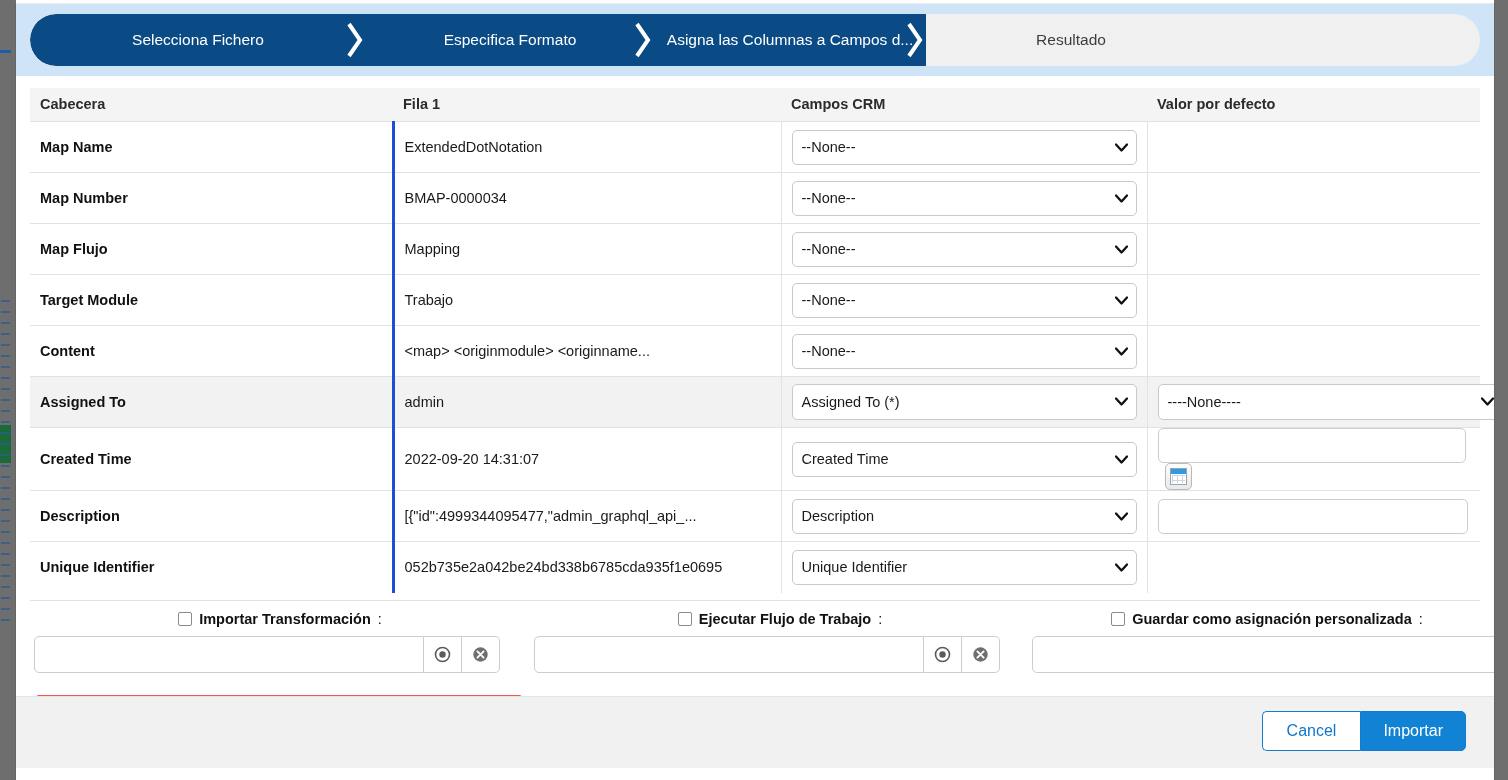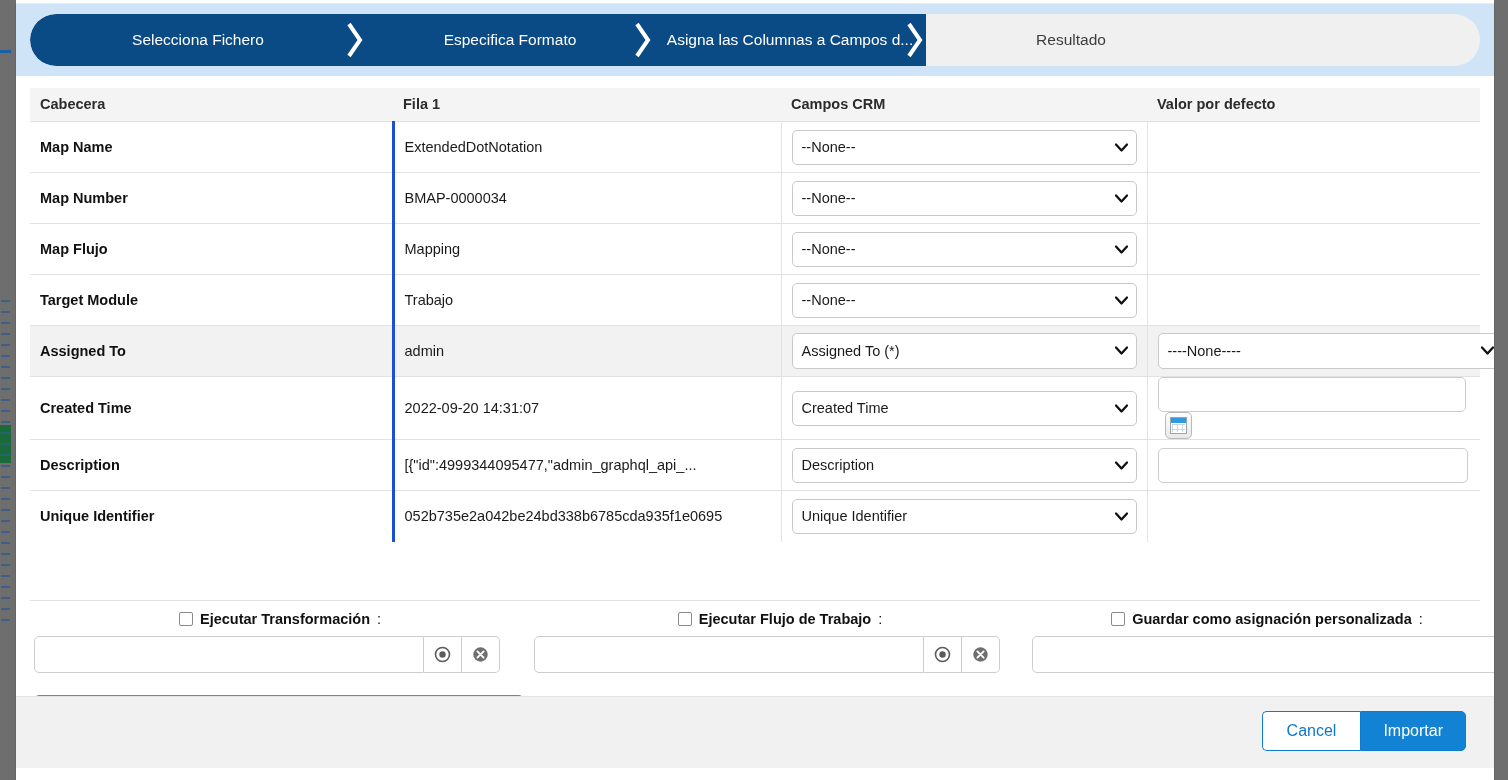--- a/index.html
+++ b/index.html
@@ -512,20 +512,35 @@
               <span class="caret">
                   <svg width="13" height="9" viewBox="0 0 13 9">
                     <polyline points="1,1.5 6.5,7.5 12,1.5" fill="none" stroke="#111" stroke-width="2.3" stroke-linecap="round" stroke-linejoin="round"></polyline>
                   </svg>
                 </span>
             </div>
           </td>
           <td class="cell-def"></td>
         </tr>
 
+        <tr>
+          <td class="cell-head">Content</td>
+          <td class="cell-row1">&lt;map&gt; &lt;originmodule&gt; &lt;originname...</td>
+          <td class="cell-crm">
+            <div class="sel sel-crm">
+              <span>--None--</span>
+              <span class="caret">
+                  <svg width="13" height="9" viewBox="0 0 13 9">
+                    <polyline points="1,1.5 6.5,7.5 12,1.5" fill="none" stroke="#111" stroke-width="2.3" stroke-linecap="round" stroke-linejoin="round"></polyline>
+                  </svg>
+                </span>
+            </div>
+          </td>
+          <td class="cell-def"></td>
+        </tr>
 
         <tr class="row-hl">
           <td class="cell-head">Assigned To</td>
           <td class="cell-row1">admin</td>
           <td class="cell-crm">
             <div class="sel sel-crm">
               <span>Assigned To  (*)</span>
               <span class="caret">
                   <svg width="13" height="9" viewBox="0 0 13 9">
                     <polyline points="1,1.5 6.5,7.5 12,1.5" fill="none" stroke="#111" stroke-width="2.3" stroke-linecap="round" stroke-linejoin="round"></polyline>
@@ -605,21 +620,21 @@
 
       </tbody>
     </table>
   </div>
 
   <div id="options">
 
     <div class="opt-group" style="left:4px; width:492px;">
       <div class="opt-label">
         <span class="cbx"></span>
-        <span>Ejecutar Transformación</span>
+        <span>Importar Transformación</span>
         <span class="colon">:</span>
       </div>
       <div class="opt-field-row">
         <input class="opt-input" style="width: 390px;" type="text" value="">
         <span class="opt-btn">
           <svg width="17" height="17" viewBox="0 0 17 17">
               <circle cx="8.5" cy="8.5" r="7" fill="none" stroke="#5b5b5b" stroke-width="1.6"></circle>
               <circle cx="8.5" cy="8.5" r="3.2" fill="#5b5b5b"></circle>
             </svg>
         </span>

